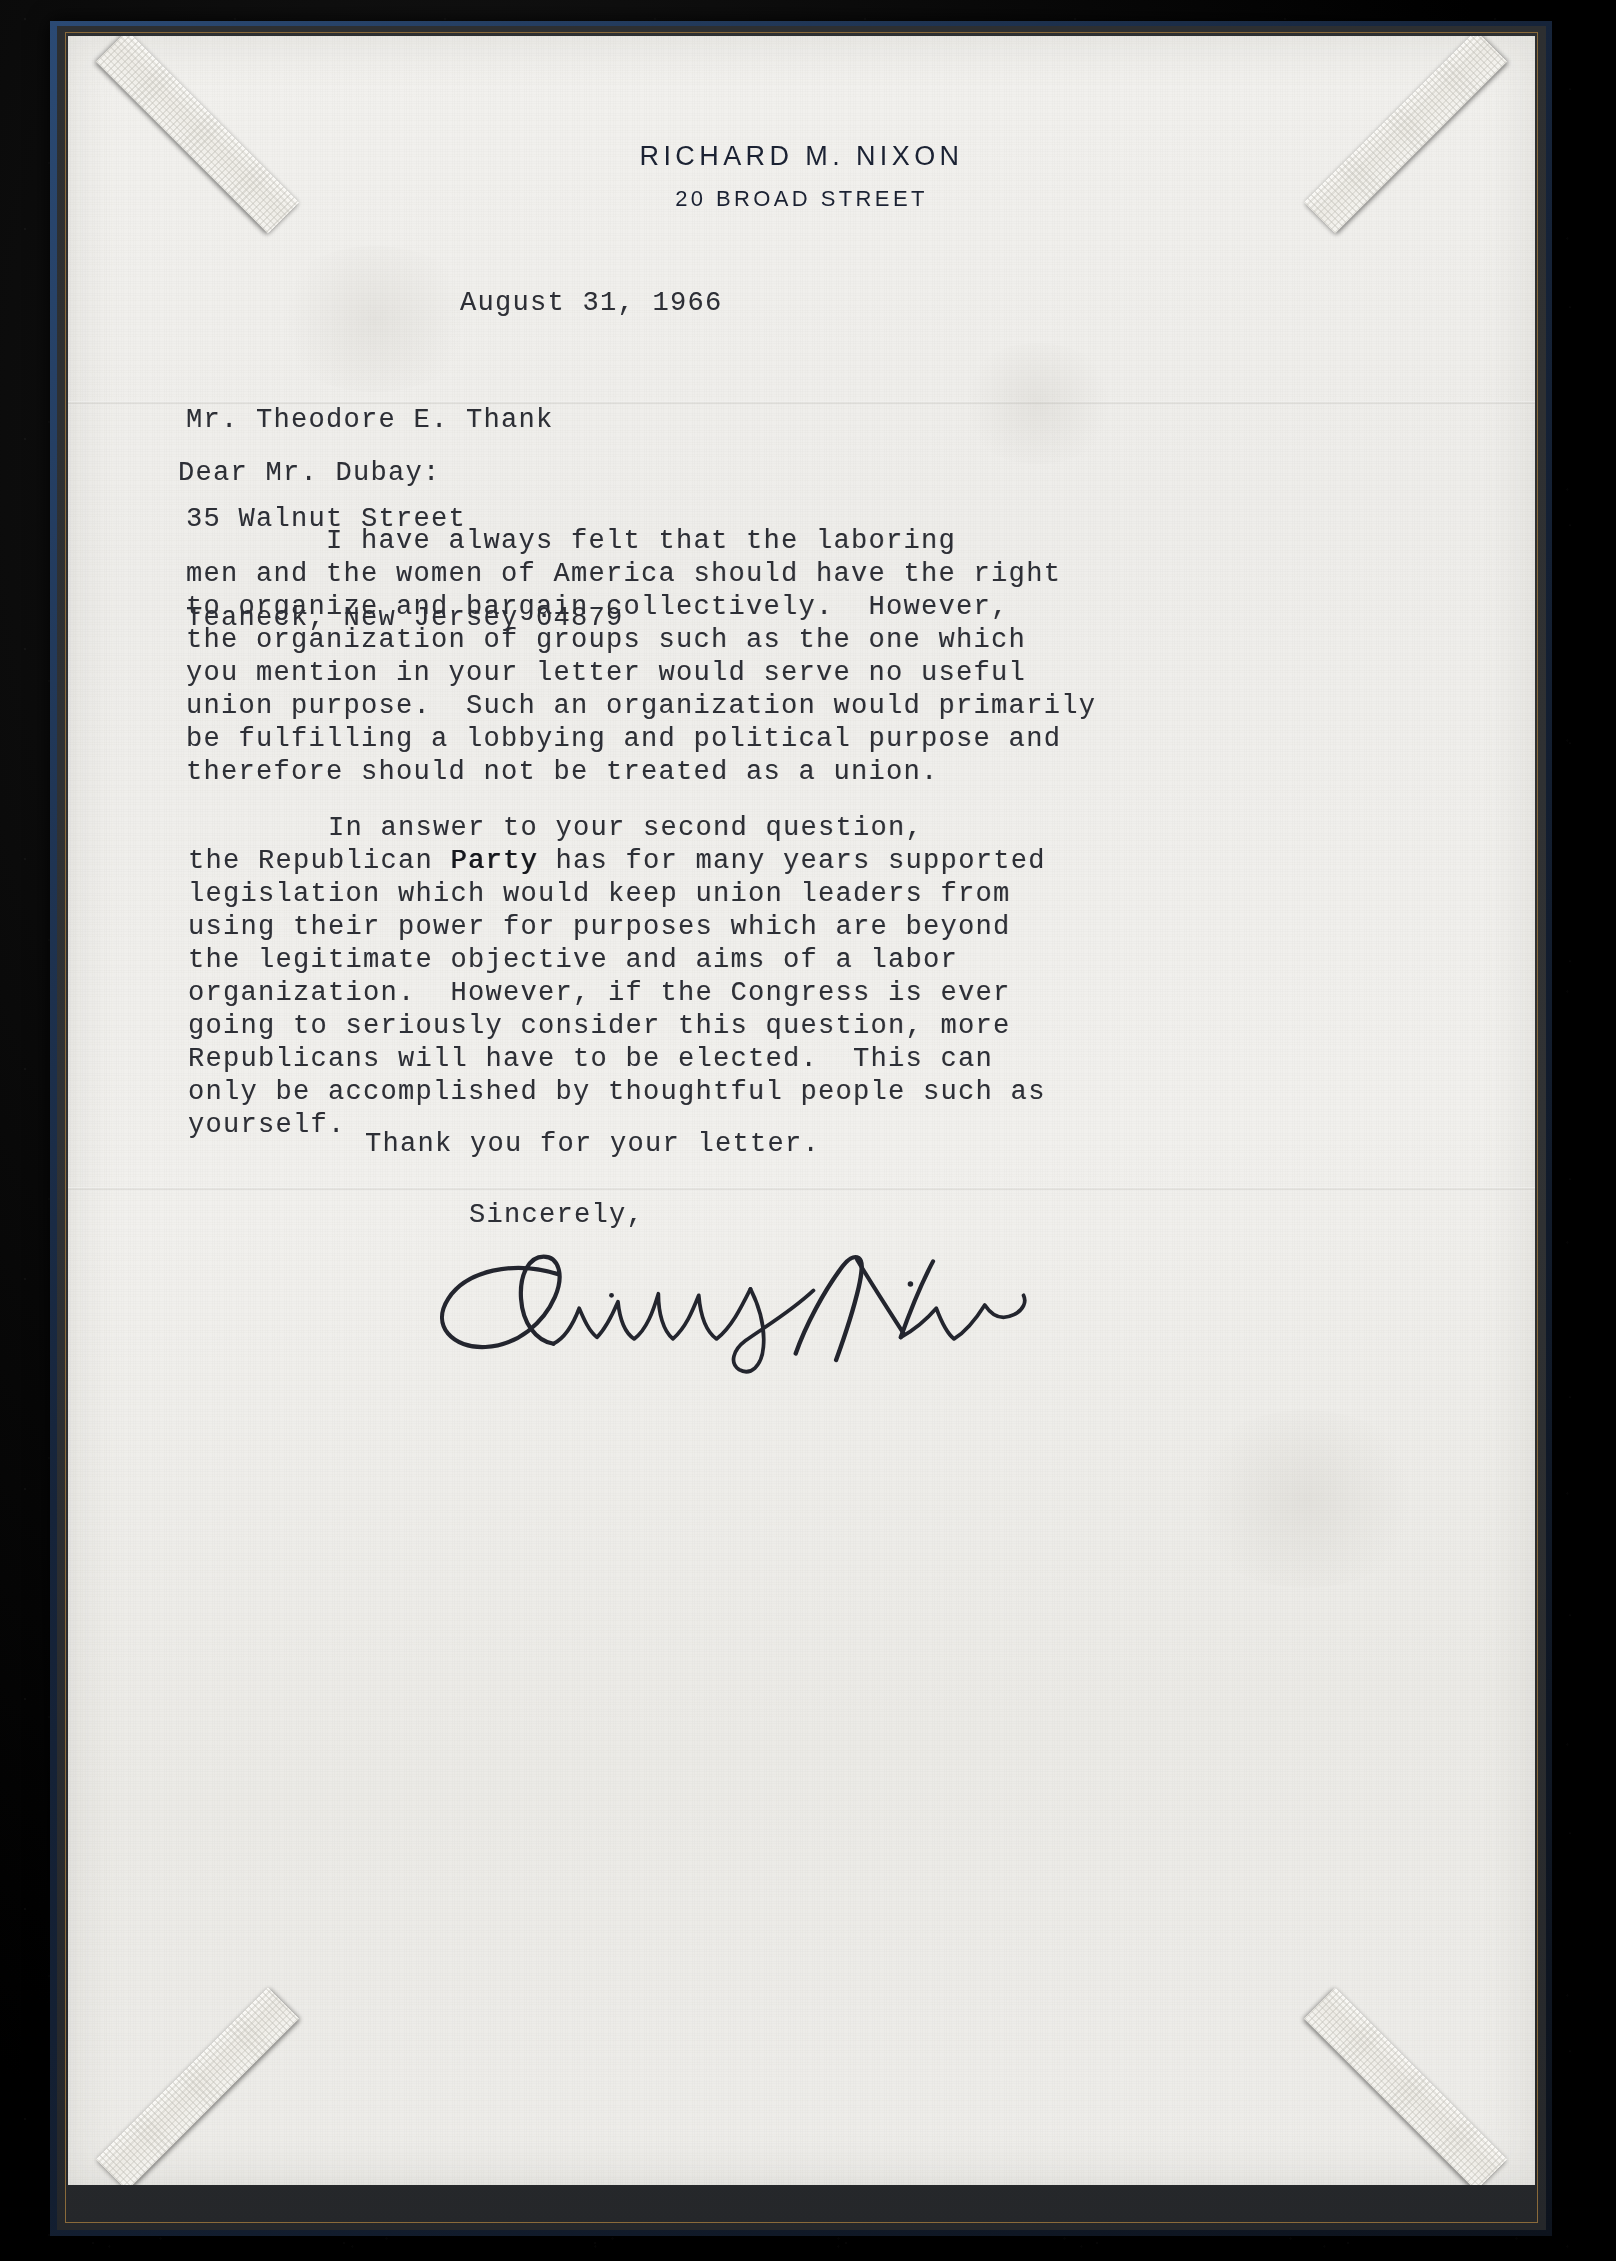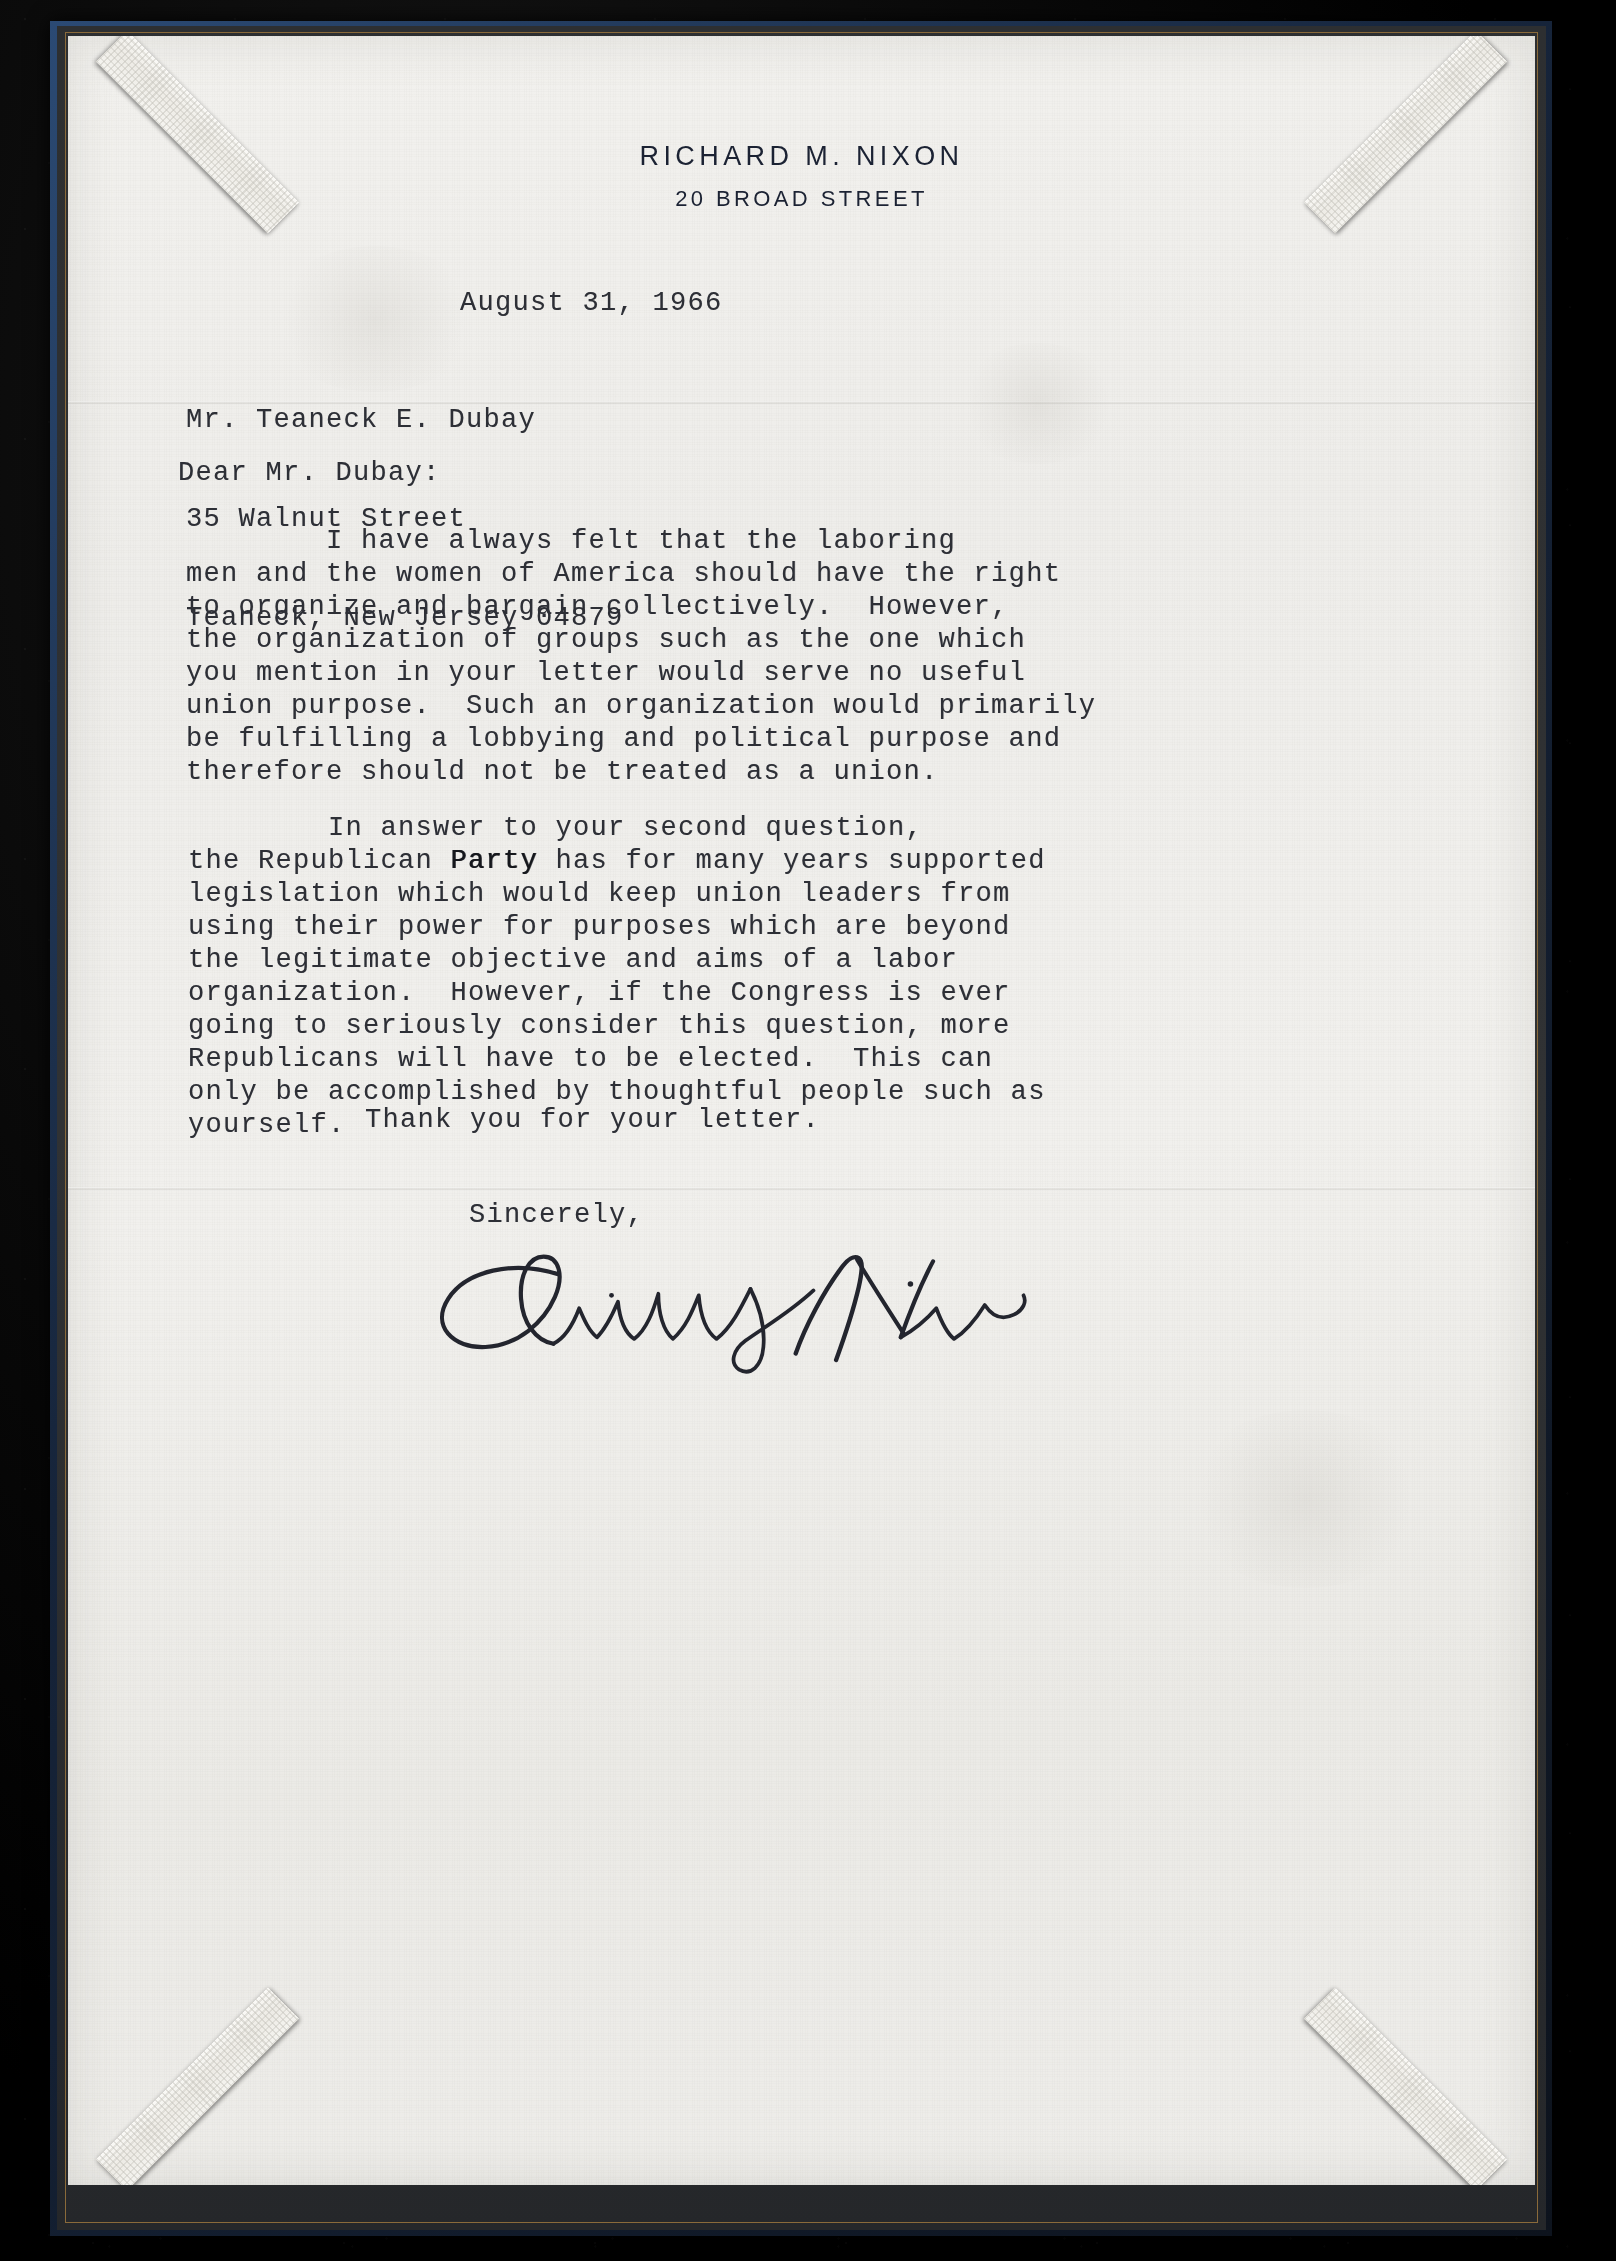--- a/index.html
+++ b/index.html
@@ -149,21 +149,21 @@
     white-space: pre;
     letter-spacing: 1.3px;
     text-shadow: 0.3px 0.3px 0 rgba(60,62,70,0.30);
   }
 
   .date-line { position: absolute; left: 392px; top: 251px; }
   .address   { position: absolute; left: 118px; top: 302px; }
   .salute    { position: absolute; left: 110px; top: 421px; }
   .para-1    { position: absolute; left: 118px; top: 489px; }
   .para-2    { position: absolute; left: 120px; top: 776px; }
-  .thanks    { position: absolute; left: 297px; top: 1068px; }
+  .thanks    { position: absolute; left: 297px; top: 1092px; }
   .closing   { position: absolute; left: 401px; top: 1163px; }
 
   
   .strike-bold {
     font-weight: 400;
     color: #15171c;
     text-shadow: 0.6px 0 0 rgba(20,22,28,0.75), -0.3px 0.2px 0 rgba(20,22,28,0.5);
   }
 
   
@@ -215,21 +215,21 @@
     <div class="smudge" style="left:889px; top:307px; width:162px; height:121px;"></div>
 
     <div class="letterhead">
       <div class="lh-name">RICHARD M. NIXON</div>
       <div class="lh-street">20 BROAD STREET</div>
     </div>
 
     <div class="typed date-line">August 31, 1966</div>
 
     <div class="typed address">
-      <div>Mr. Teaneck E. Dubay</div>
+      <div>Mr. Theodore E. Thank</div>
       <div>35 Walnut Street</div>
       <div>Teaneck, New Jersey 04879</div>
     </div>
 
     <div class="typed salute">Dear Mr. Dubay:</div>
 
     <div class="typed para-1">        I have always felt that the laboring
 men and the women of America should have the right
 to organize and bargain collectively.  However,
 the organization of groups such as the one which

